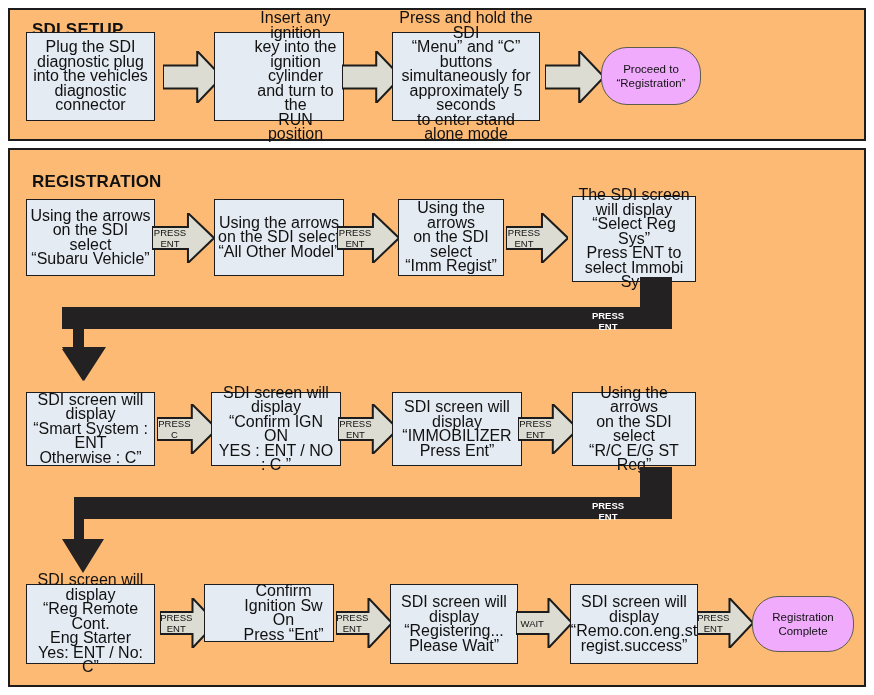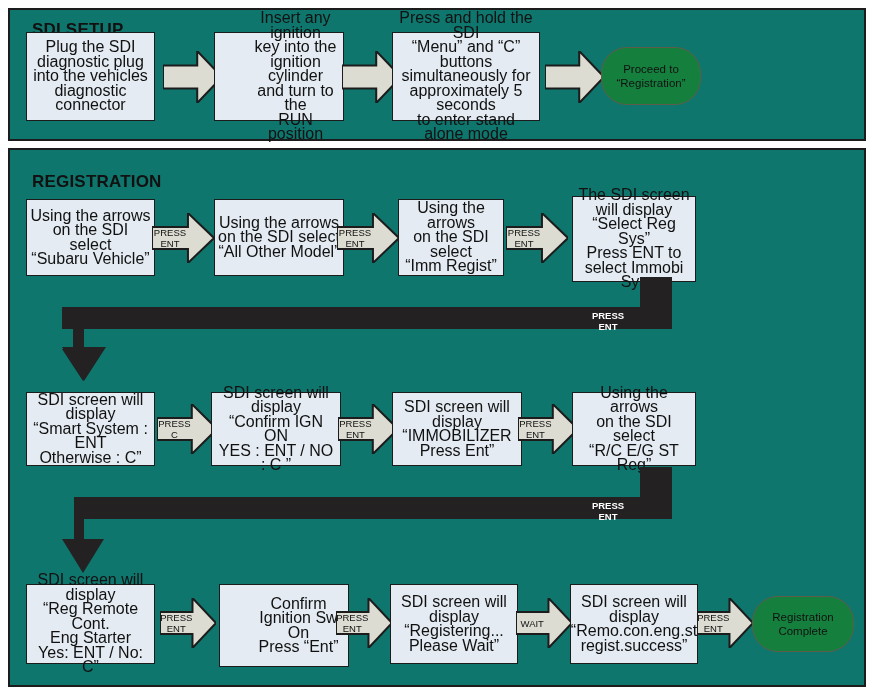--- a/index.html
+++ b/index.html
@@ -14,21 +14,21 @@
     width: 874px;
     height: 695px;
     background: #ffffff;
     overflow: hidden;
   }
 
   
   .panel {
     position: absolute;
     border: 2px solid #1c1c1c;
-    background: #0f766e;
+    background: #fdba74;
     box-sizing: border-box;
   }
   #panel-setup        { left: 8px;  top: 8px;   width: 858px; height: 133px; }
   #panel-registration { left: 8px;  top: 148px; width: 858px; height: 539px; }
 
   .panel-title {
     position: absolute;
     font-weight: bold;
     font-size: 17px;
     letter-spacing: 0.2px;
@@ -53,21 +53,21 @@
     color: #111111;
     padding: 2px 3px;
   }
   .node .txt { white-space: pre-line; }
 
   
   .terminator {
     position: absolute;
     box-sizing: border-box;
     border: 1px solid #5d5d4a;
-    background: #15803d;
+    background: #f0abfc;
     border-radius: 26px;
     display: flex;
     align-items: center;
     justify-content: center;
     text-align: center;
     font-size: 11.5px;
     line-height: 14.5px;
     color: #111111;
   }
   .terminator .txt { white-space: pre-line; }
@@ -307,21 +307,21 @@
 
   <div class="arrow-wrap" style="left:160px; top:598px; width:56px; height:50px;">
     <div class="arrow"></div>
     <svg class="arrow-outline" viewBox="0 0 100 100" preserveAspectRatio="none">
       <polygon points="0,28 58,28 58,0 100,50 58,100 58,72 0,72" fill="none" stroke="#1c1c1c" stroke-width="2" vector-effect="non-scaling-stroke"></polygon>
     </svg>
     <div class="arrow-label">PRESS
 ENT</div>
   </div>
 
-  <div class="node" style="left:219px; top:584px; width:130px; height:83px;padding-left:32px;">
+  <div class="node" style="left:204px; top:584px; width:130px; height:58px;padding-left:32px;">
     <span class="txt">Confirm Ignition Sw On
 Press “Ent”</span>
   </div>
 
   <div class="arrow-wrap" style="left:336px; top:598px; width:56px; height:50px;">
     <div class="arrow"></div>
     <svg class="arrow-outline" viewBox="0 0 100 100" preserveAspectRatio="none">
       <polygon points="0,28 58,28 58,0 100,50 58,100 58,72 0,72" fill="none" stroke="#1c1c1c" stroke-width="2" vector-effect="non-scaling-stroke"></polygon>
     </svg>
     <div class="arrow-label">PRESS

